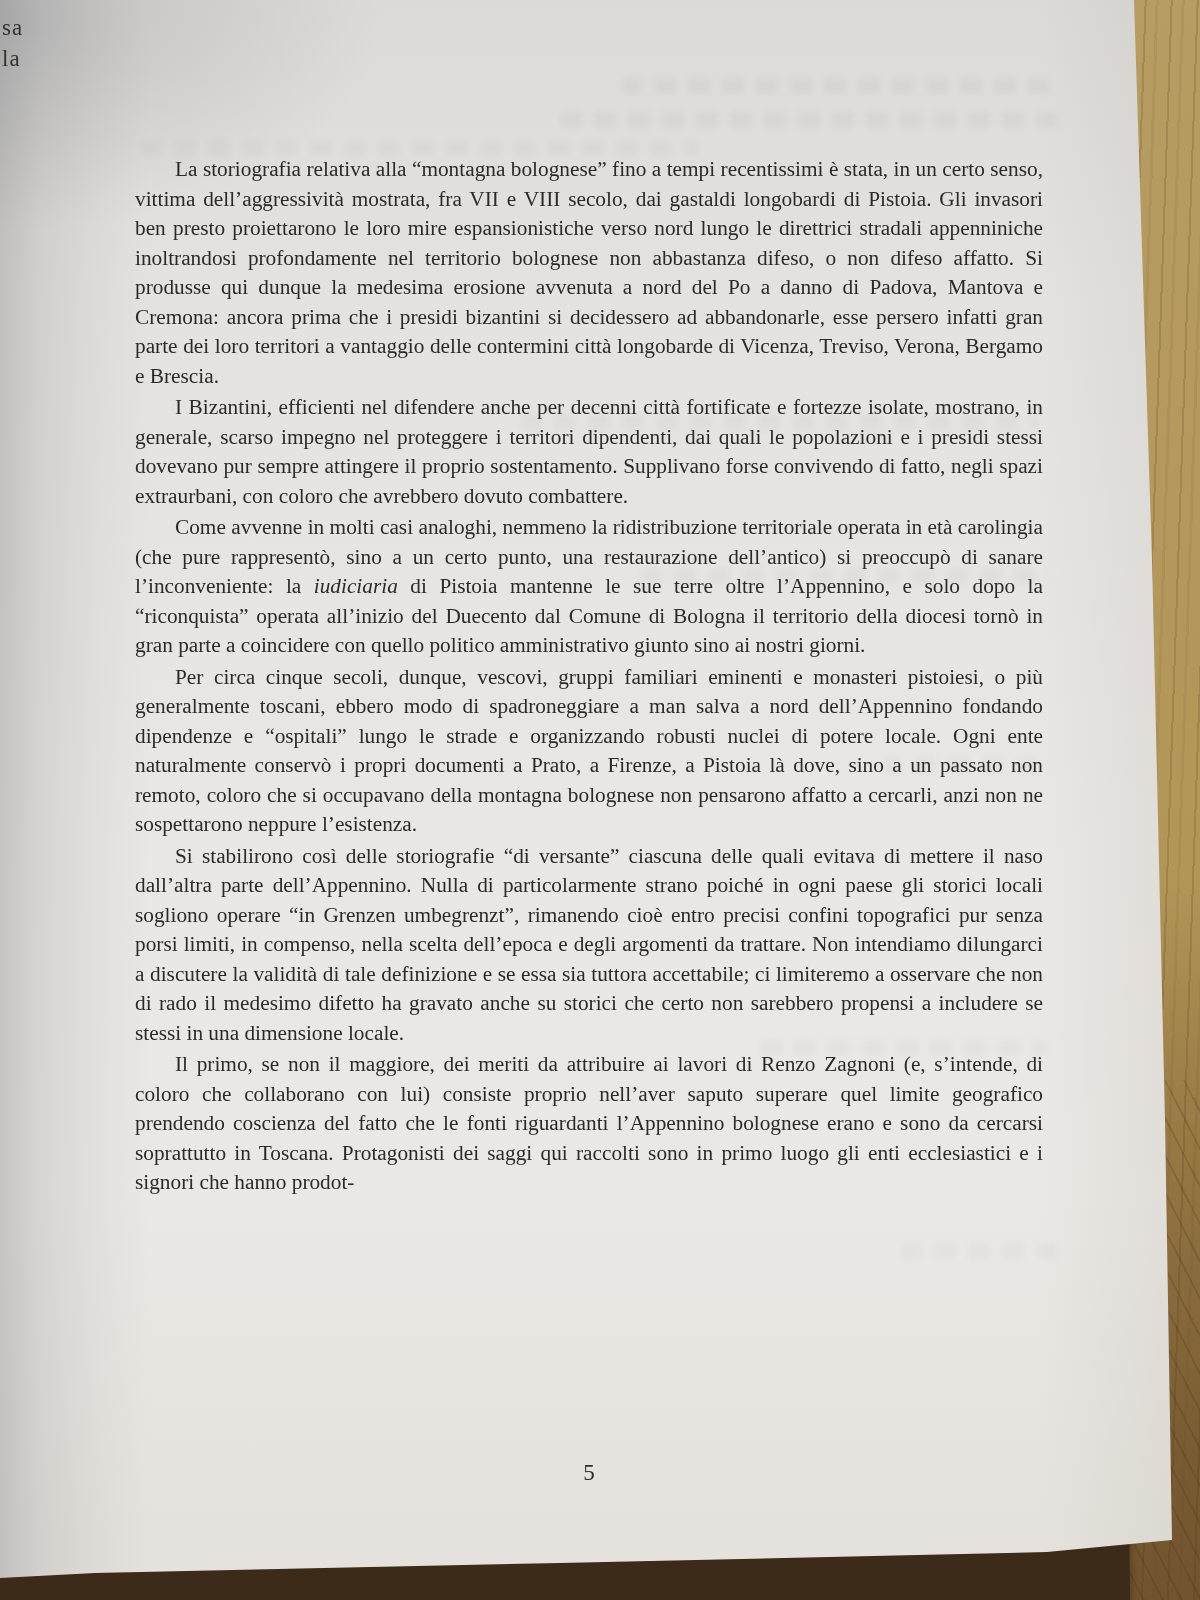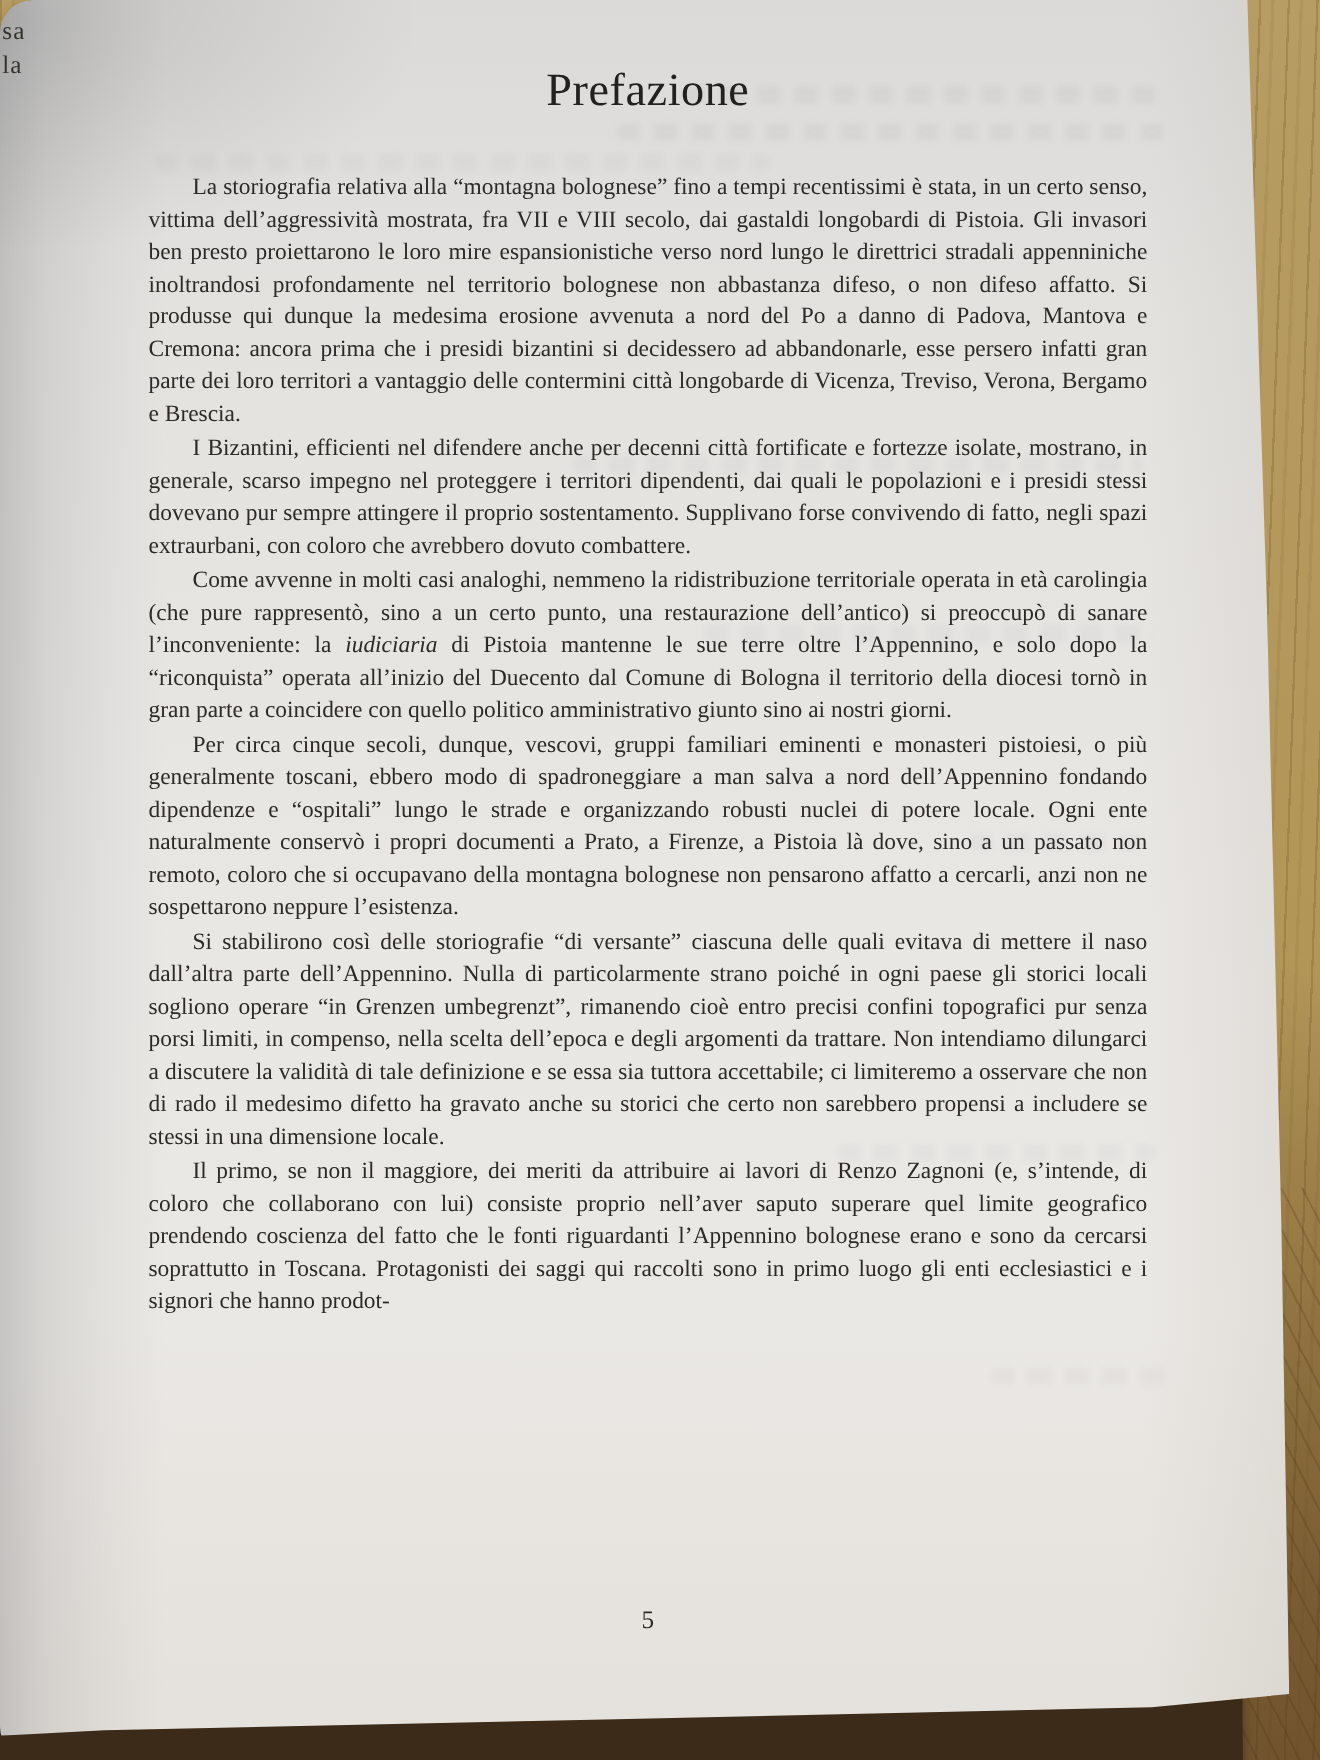--- a/index.html
+++ b/index.html
@@ -29,21 +29,20 @@
   
   .page{
     position:absolute;left:0;top:0;width:1200px;height:1600px;
     clip-path:polygon(0 0,1134px 0,1152px 560px,1165px 1120px,1172px 1540px,1047px 1552px,560px 1563px,95px 1573px,0 1578px);
     background:
       radial-gradient(520px 300px at 18px 20px, rgba(60,60,66,0.16), rgba(0,0,0,0) 70%),
       linear-gradient(90deg, rgba(55,55,60,0.20) 0, rgba(55,55,60,0.10) 42px, rgba(55,55,60,0.045) 95px, rgba(0,0,0,0) 150px),
       linear-gradient(90deg, rgba(0,0,0,0) 1040px, rgba(120,110,90,0.08) 1160px),
       linear-gradient(180deg,#dbdad8 0%,#e3e2df 18%,#e9e7e4 52%,#eae8e4 75%,#e5e2dd 96%);
     filter:drop-shadow(2px 5px 6px rgba(40,25,8,0.35));
-    border-radius:30px;
   }
   
   .facing-edge{
     position:absolute;left:2px;top:12px;width:40px;
     color:#34322f;font-size:23px;line-height:31px;
     letter-spacing:1px;
   }
   .facing-edge div{white-space:nowrap;}
   
   .page-title{
@@ -94,21 +93,20 @@
 
     <div class="smudge s1"></div>
     <div class="smudge s2"></div>
     <div class="smudge s3"></div>
     <div class="smudge s4"></div>
     <div class="smudge s5"></div>
     <div class="smudge s6"></div>
     <div class="smudge s7"></div>
     <div class="smudge s8"></div>
 
-    <div class="page-title">Prefazione</div>
 
     <div class="body-text">
         <p><span>La storiografia relativa alla “montagna bolognese” fino a tempi recentissimi è stata, in un certo senso, vittima dell’aggressività mostrata, fra VII e VIII secolo, dai gastaldi longobardi di Pistoia. Gli invasori ben presto proiettarono le loro mire espansionistiche verso nord lungo le direttrici stradali appenniniche inoltrandosi profondamente nel territorio bolognese non abbastanza difeso, o non difeso affatto. Si produsse qui dunque la medesima erosione avvenuta a nord del Po a danno di Padova, Mantova e Cremona: ancora prima che i presidi bizantini si decidessero ad abbandonarle, esse persero infatti gran parte dei loro territori a vantaggio delle contermini città longobarde di Vicenza, Treviso, Verona, Bergamo e Brescia.</span></p>
         <p><span>I Bizantini, efficienti nel difendere anche per decenni città fortificate e fortezze isolate, mostrano, in generale, scarso impegno nel proteggere i territori dipendenti, dai quali le popolazioni e i presidi stessi dovevano pur sempre attingere il proprio sostentamento. Supplivano forse convivendo di fatto, negli spazi extraurbani, con coloro che avrebbero dovuto combattere.</span></p>
         <p><span>Come avvenne in molti casi analoghi, nemmeno la ridistribuzione territoriale operata in età carolingia (che pure rappresentò, sino a un certo punto, una restaurazione dell’antico) si preoccupò di sanare l’inconveniente: la </span><em>iudiciaria</em><span> di Pistoia mantenne le sue terre oltre l’Appennino, e solo dopo la “riconquista” operata all’inizio del Duecento dal Comune di Bologna il territorio della diocesi tornò in gran parte a coincidere con quello politico amministrativo giunto sino ai nostri giorni.</span></p>
         <p><span>Per circa cinque secoli, dunque, vescovi, gruppi familiari eminenti e monasteri pistoiesi, o più generalmente toscani, ebbero modo di spadroneggiare a man salva a nord dell’Appennino fondando dipendenze e “ospitali” lungo le strade e organizzando robusti nuclei di potere locale. Ogni ente naturalmente conservò i propri documenti a Prato, a Firenze, a Pistoia là dove, sino a un passato non remoto, coloro che si occupavano della montagna bolognese non pensarono affatto a cercarli, anzi non ne sospettarono neppure l’esistenza.</span></p>
         <p><span>Si stabilirono così delle storiografie “di versante” ciascuna delle quali evitava di mettere il naso dall’altra parte dell’Appennino. Nulla di particolarmente strano poiché in ogni paese gli storici locali sogliono operare “in Grenzen umbegrenzt”, rimanendo cioè entro precisi confini topografici pur senza porsi limiti, in compenso, nella scelta dell’epoca e degli argomenti da trattare. Non intendiamo dilungarci a discutere la validità di tale definizione e se essa sia tuttora accettabile; ci limiteremo a osservare che non di rado il medesimo difetto ha gravato anche su storici che certo non sarebbero propensi a includere se stessi in una dimensione locale.</span></p>
         <p><span>Il primo, se non il maggiore, dei meriti da attribuire ai lavori di Renzo Zagnoni (e, s’intende, di coloro che collaborano con lui) consiste proprio nell’aver saputo superare quel limite geografico prendendo coscienza del fatto che le fonti riguardanti l’Appennino bolognese erano e sono da cercarsi soprattutto in Toscana. Protagonisti dei saggi qui raccolti sono in primo luogo gli enti ecclesiastici e i signori che hanno prodot-</span></p>
       </div>
 

